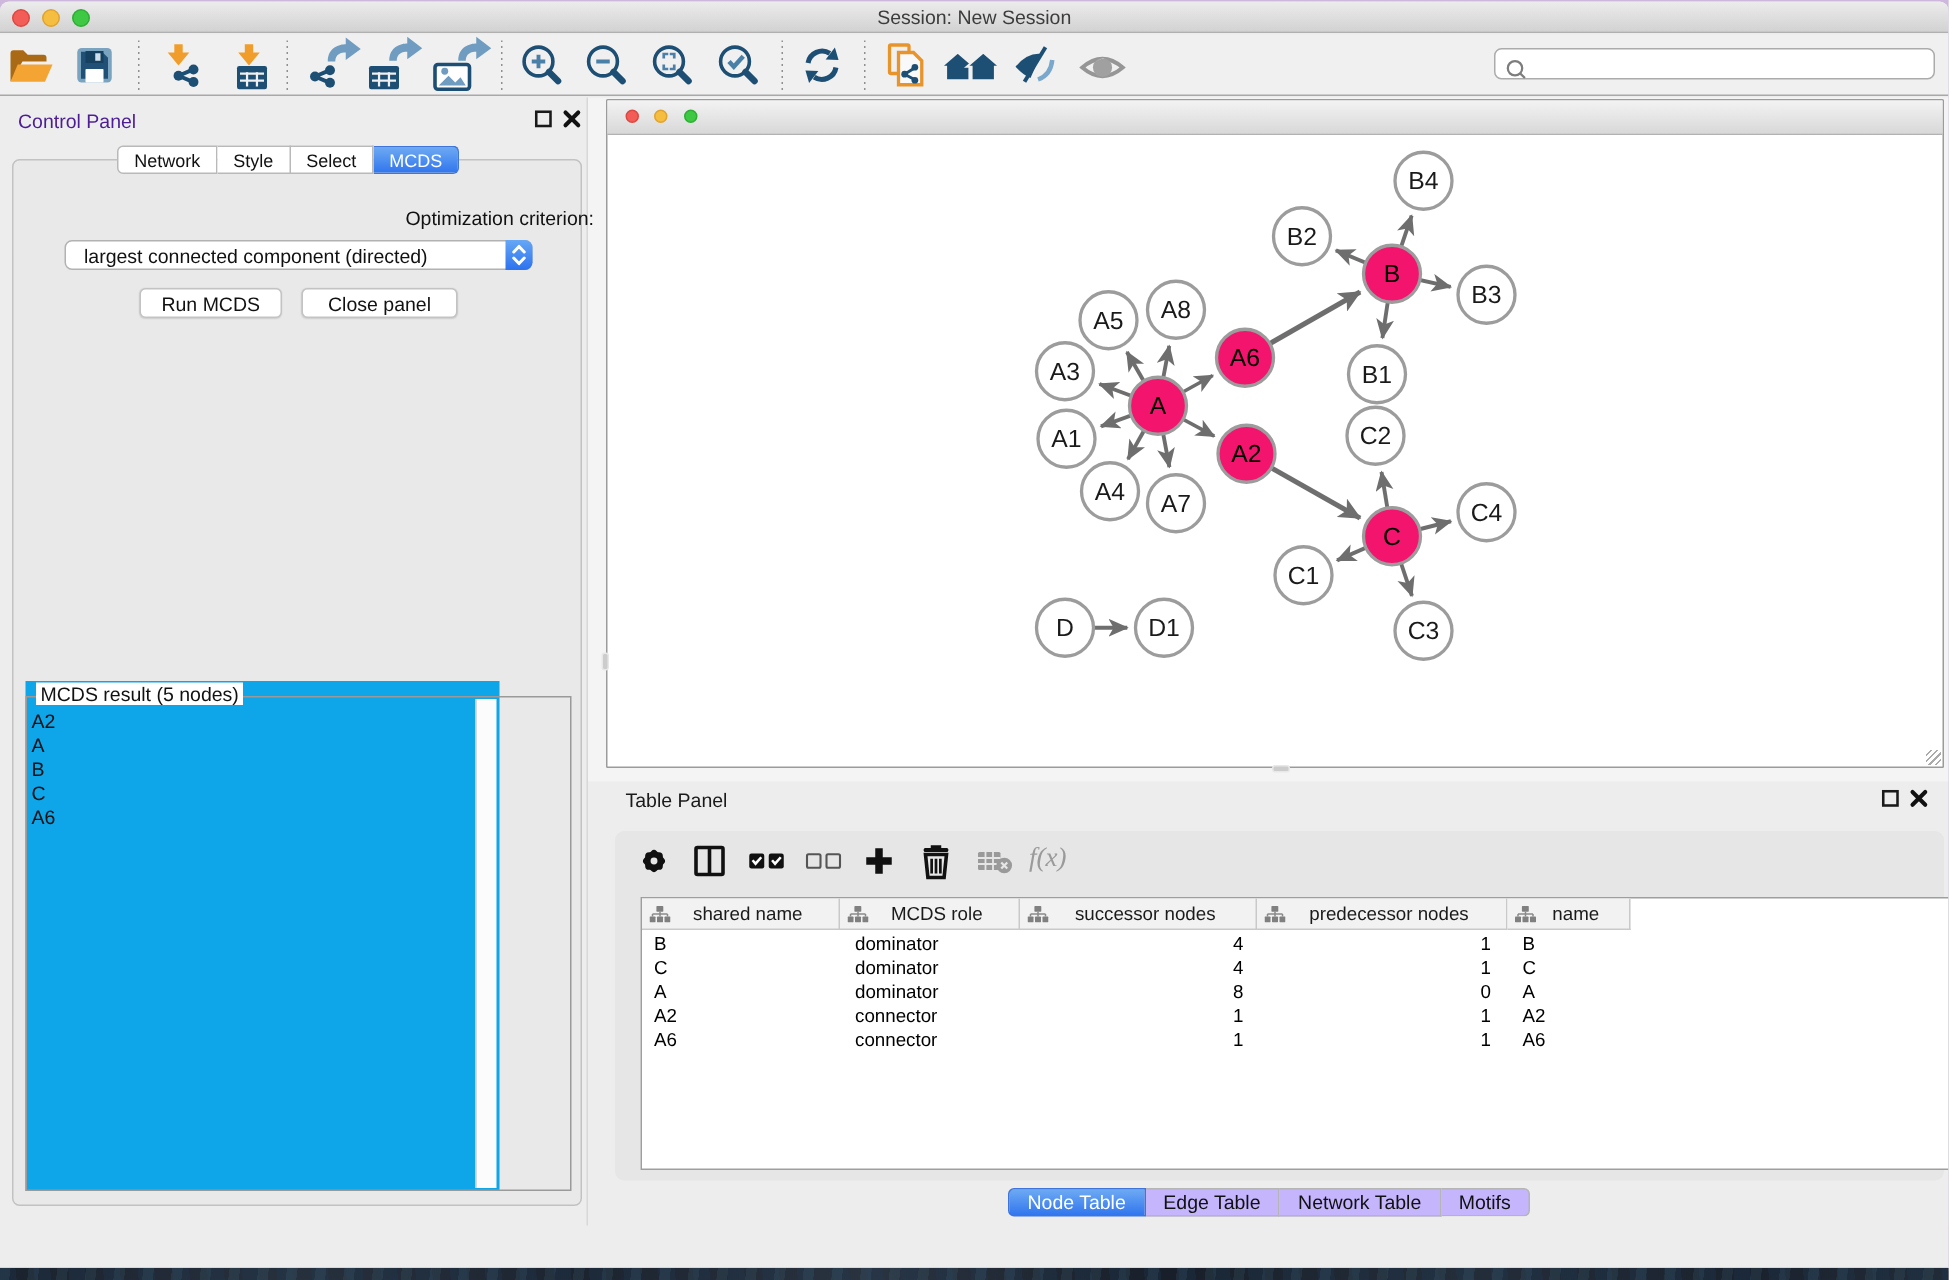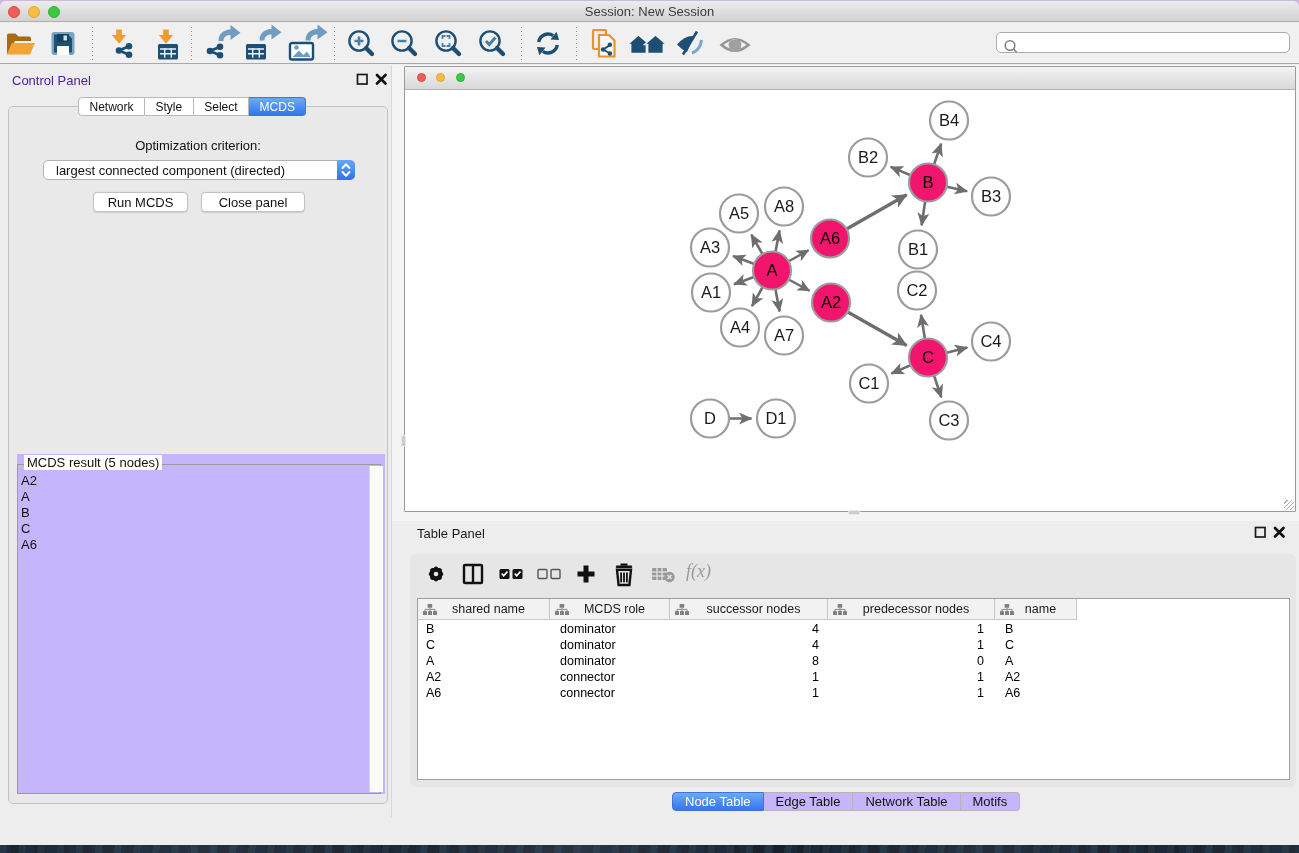--- a/index.html
+++ b/index.html
@@ -17,45 +17,45 @@
 #desk{position:absolute;left:392px;top:0;width:907px;height:456px;background:#f4f4f4}
 #cpdiv{position:absolute;left:391px;top:0;width:1px;height:752px;background:#d8d8d8}
 
 #cptitle{position:absolute;left:12px;top:8px;font-size:13px;color:#4c1d95}
 .fbtns{position:absolute;display:flex;gap:9px;align-items:center}
 #cptabs{position:absolute;left:78px;top:32px;height:19px;display:flex;font-size:12px}
 #cptabs .tab{background:#fff;border:1px solid #b9b9b9;border-left:none;color:#111;display:flex;align-items:center;padding:0 10.5px}
 #cptabs .tab:first-child{border-left:1px solid #b9b9b9;border-radius:4px 0 0 4px}
 #cptabs .tab.sel{background:linear-gradient(#6daaf3,#3176ee);color:#fff;border-color:#3f74d8;border-radius:0 4px 4px 0}
 #cppanel{position:absolute;left:8px;top:41px;width:380px;height:698px;background:#e9e9e9;border:1px solid #c2c2c2;border-radius:5px}
-#optlabel{position:absolute;left:0;top:73px;width:396px;text-align:center;font-size:13px;color:#111}
+#optlabel{position:absolute;left:0;top:73px;width:396px;text-align:right;font-size:13px;color:#111}
 #combo{position:absolute;left:43px;top:95px;width:312px;height:20px;background:#fff;border:1px solid #b2b2b2;border-radius:5px;font-size:13px;color:#111;line-height:19px;padding-left:12px}
 #combo .step{position:absolute;right:-1px;top:-1px;width:18px;height:20px;background:linear-gradient(#66a7f5,#2d72ef);border-radius:0 5px 5px 0}
 .btn{position:absolute;height:20px;background:#fff;border:1px solid #c3c3c3;border-radius:4px;font-size:13px;color:#111;display:flex;align-items:center;justify-content:center;box-shadow:0 0.5px 1px rgba(0,0,0,.12)}
-#fieldwrap{position:absolute;left:17px;top:389px;width:368px;height:340px;background:#c4b5fd}
+#fieldwrap{position:absolute;left:17px;top:389px;width:316px;height:340px;background:#0ea5e9}
 #fieldset{position:absolute;left:0px;top:10px;width:364px;height:330px;border:1px solid #9a9a9a}
 #fieldleg{position:absolute;left:7px;top:1px;background:#fff;padding:0 3px;font-size:13px;color:#111}
 #mcdslist{position:absolute;left:4px;top:19px;font-size:13px;color:#111;line-height:15.9px}
 #fieldsb{position:absolute;right:2px;top:12px;width:14px;height:326px;background:#fcfcfc;border-left:1px solid #d9d9d9}
 
 #netwin{position:absolute;left:404px;top:0.5px;width:892px;height:446px;background:#fff;border:1px solid #9b9b9b;border-radius:1px}
 #nettb{position:absolute;left:0;top:0;width:100%;height:23px;background:linear-gradient(#f3f3f3,#d8d8d8);border-bottom:1px solid #b2b2b2}
 #nettb .t1{left:12px;top:6px;width:9px;height:9px;background:#f25e57;border:0.5px solid #dd4741}
 #nettb .t2{left:31px;top:6px;width:9px;height:9px;background:#f6be40;border:0.5px solid #e0a32e}
 #nettb .t3{left:51px;top:6px;width:9px;height:9px;background:#3ec844;border:0.5px solid #2daf35}
 #nettitle{position:absolute;top:4px;width:100%;text-align:center;font-size:13px;color:#222}
 #graph{position:absolute;left:0;top:22px}
 #netgrip{position:absolute;right:1px;bottom:1px;width:10px;height:10px;background:repeating-linear-gradient(135deg,transparent 0 2px,#aaa 2px 3px)}
 #lhandle{position:absolute;left:-4px;top:368px;width:5px;height:12px;background:#ccc;border:1px solid #e8e8e8;border-radius:2px}
 #bhandle{position:absolute;left:443px;bottom:-4px;width:12px;height:5px;background:#ccc;border:1px solid #e8e8e8;border-radius:2px}
 
 #tptitle{position:absolute;left:417px;top:461px;font-size:13px;color:#1a1a1a}
 #tppanel{position:absolute;left:410px;top:489px;width:886px;height:233px;background:#e6e6e6;border-radius:6px}
 #tptools{position:absolute;left:0;top:5px;height:30px;display:flex;align-items:center}
-#tbl{position:absolute;left:7px;top:44px;width:873px;height:182px;background:#fff;border:1px solid #9e9e9e}
+#tbl{position:absolute;left:17px;top:44px;width:873px;height:182px;background:#fff;border:1px solid #9e9e9e}
 .hcell{position:absolute;top:0;height:21px;background:#f2f2f2;border-right:1px solid #c9c9c9;border-bottom:1px solid #c9c9c9;font-size:12.5px;color:#1a1a1a;display:flex;align-items:center;justify-content:center}
 .hico{position:absolute;left:5px;top:5px}
 .trow{position:absolute;font-size:12.5px;color:#000;height:16px;line-height:16px}
 .num{text-align:right}
 #btabs{position:absolute;left:672px;top:727px;height:19px;display:flex;font-size:13px}
 #btabs .tab{background:#c4b5fd;border:1px solid #b5b5b5;border-left:none;color:#111;display:flex;align-items:center;padding:0 12px}
 #btabs .tab.sel{background:linear-gradient(#6daaf3,#3176ee);color:#fff;border:1px solid #3f74d8;border-radius:4px 0 0 4px}
 #btabs .tab:last-child{border-radius:0 4px 4px 0}
 
 #statusbar{position:absolute;left:0;top:853px;width:1299px;height:28px;background:#86efac;border-top:1px solid #cfcfcf}

